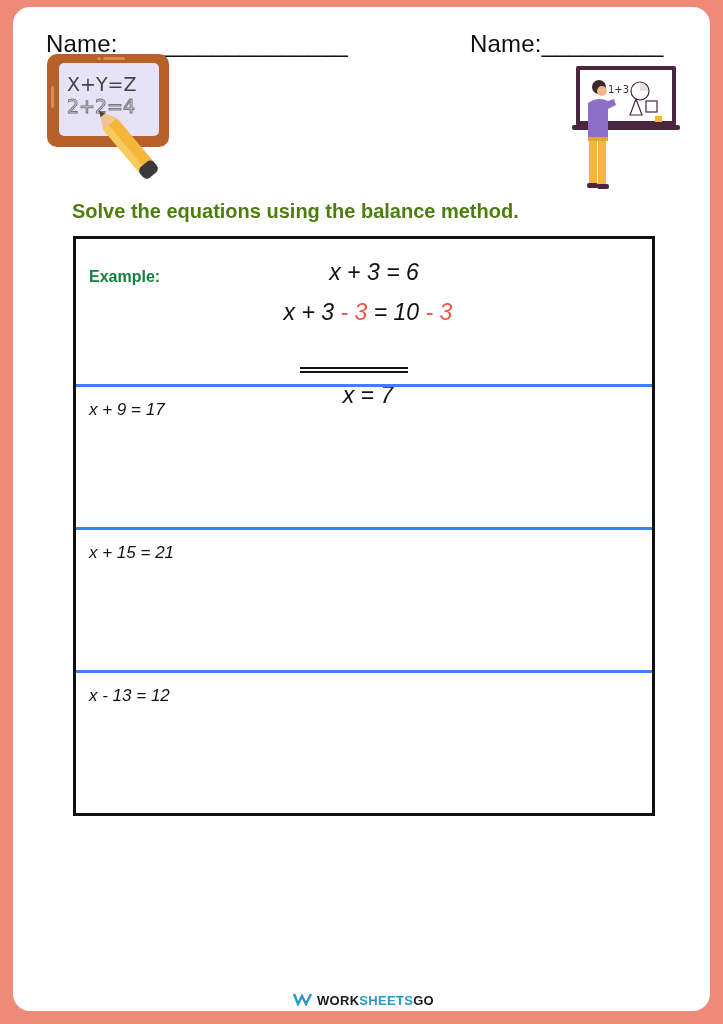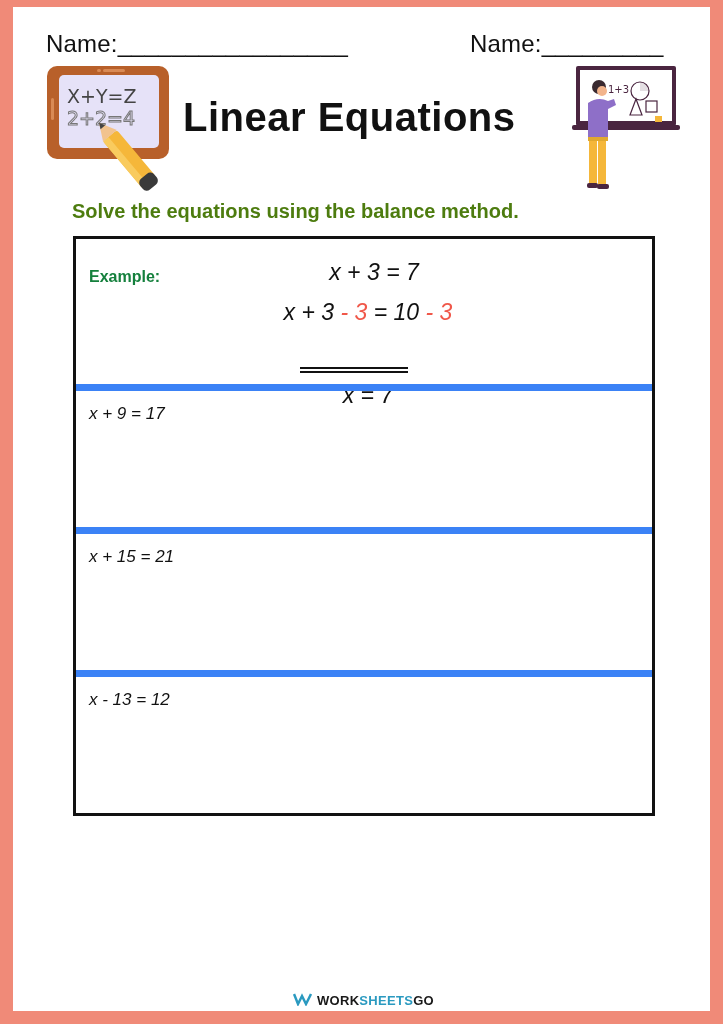--- a/index.html
+++ b/index.html
@@ -8,49 +8,50 @@
     background: #F08A78;
     position: relative;
     overflow: hidden;
     font-family: "Liberation Sans", sans-serif;
   }
   .sheet {
     position: absolute;
     left: 13px; top: 7px;
     width: 697px; height: 1004px;
     background: #FFFFFF;
+    border-radius: 17px;
   }
   .name-field {
     position: absolute; left: 33px; top: 23px;
     font-size: 24px; color: #111; letter-spacing: 0.2px;
   }
   .date-field {
     position: absolute; left: 457px; top: 23px;
     font-size: 24px; color: #111; letter-spacing: 0.2px;
   }
   .title {
     position: absolute; left: 170px; top: 88px;
     font-size: 40px; font-weight: bold; color: #111;
     letter-spacing: 0.5px;
   }
-  .icon-board { position: absolute; left: 32px; top: 56px; width: 128px; height: 130px; }
+  .icon-board { position: absolute; left: 32px; top: 44px; width: 128px; height: 130px; }
   .icon-teacher { position: absolute; left: 557px; top: 56px; width: 110px; height: 130px; }
   .instructions {
     position: absolute; left: 59px; top: 193px;
     font-size: 20px; font-weight: bold; color: #4d7c0f;
   }
   .table {
     position: absolute; left: 60px; top: 229px;
     width: 576px;
     border: 3px solid #111;
   }
   .cell {
     position: relative;
     height: 143px;
-    border-top: 7px solid #3b82f6;
+    border-top: 3px solid #3b82f6;
     box-sizing: border-box;
   }
   .cell:first-child { border-top: none; height: 145px; }
   .example-label {
     position: absolute; left: 13px; top: 9px;
     font-size: 16px; font-weight: bold; color: #15803d; margin-top: 20px;
   }
   .eq-line {
     position: absolute; left: 8px; right: 0; text-align: center;
     font-size: 23px; font-style: italic; color: #111;
@@ -97,21 +98,20 @@
       <g transform="rotate(-40 85 95)">
         <rect x="75" y="65" width="18" height="60" rx="3" fill="#F5B73A"></rect>
         <rect x="75" y="65" width="7" height="60" fill="#F9CB5E"></rect>
         <polygon points="75,65 93,65 84,48" fill="#F2C38E"></polygon>
         <polygon points="81,54 87,54 84,48" fill="#444"></polygon>
         <rect x="75" y="118" width="18" height="14" rx="5" fill="#3A3A3A"></rect>
       </g>
     </svg>
   </div>
 
-  <div class="title">Linear Equations</div>
 
   <div class="icon-teacher">
     <svg width="110" height="130" viewBox="0 0 110 130">
       <rect x="6" y="3" width="100" height="60" rx="2" fill="#4A2540"></rect>
       <rect x="10" y="7" width="92" height="51" fill="#FFFFFF"></rect>
       <rect x="2" y="62" width="108" height="5" rx="2" fill="#4A2540"></rect>
       <text x="38" y="30" font-family="DejaVu Sans, sans-serif" font-size="10" fill="#4A2540">1+3</text>
       <circle cx="70" cy="28" r="9" fill="none" stroke="#4A2540" stroke-width="1.2"></circle>
       <path d="M70 28 L70 19 A9 9 0 0 1 79 28 Z" fill="#4A2540" opacity="0.15"></path>
       <polygon points="60,52 66,36 72,52" fill="none" stroke="#4A2540" stroke-width="1.2"></polygon>
@@ -127,21 +127,21 @@
       <rect x="27" y="121" width="12" height="5" rx="2" fill="#4A2540"></rect>
     </svg>
   </div>
 
   <div class="instructions">Solve the equations using the balance method.</div>
 
   <div class="table">
 
     <div class="cell">
       <div class="example-label">Example:</div>
-      <div class="eq-line eq1">x + 3 = 7</div>
+      <div class="eq-line eq1">x + 3 = 6</div>
       <div class="eq-line eq2">
         <span>x + 3</span><span class="red"> - 3</span><span> = 10</span><span class="red"> - 3</span>
       </div>
       <div class="eq-line eq3">x = 7</div>
       <div class="underline"></div>
     </div>
 
     <div class="cell">
       <div class="problem">x + 9 = 17</div>
     </div>

